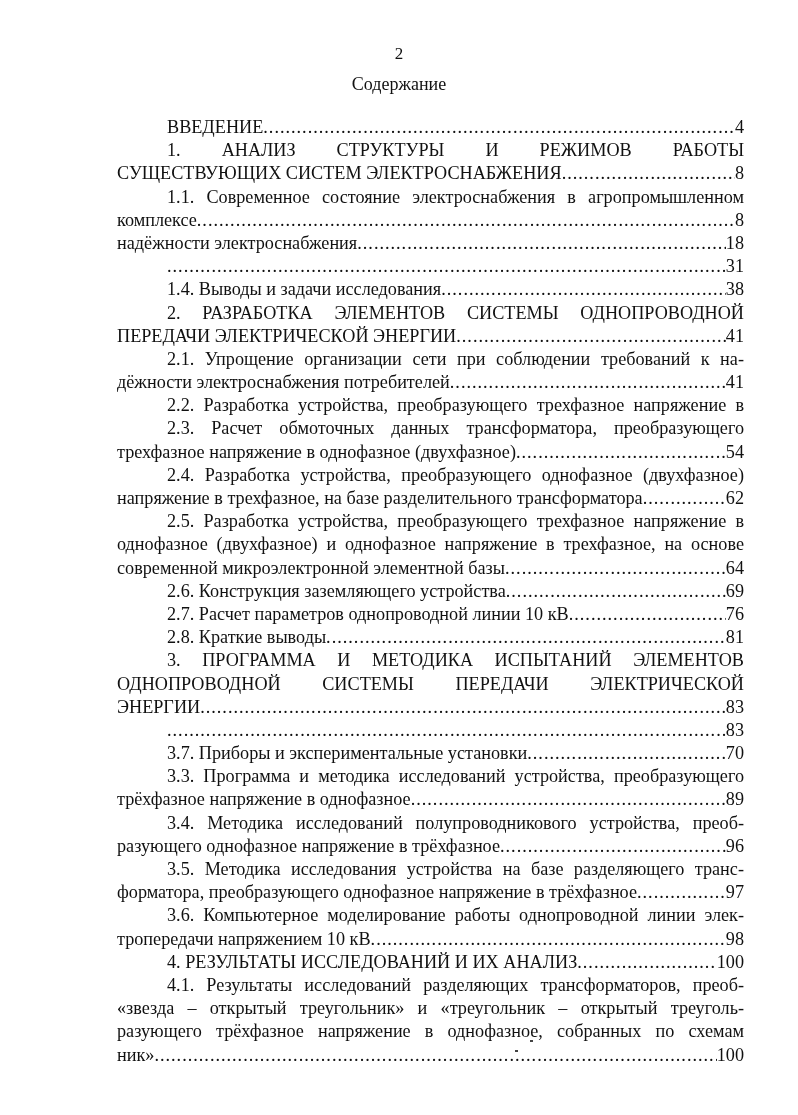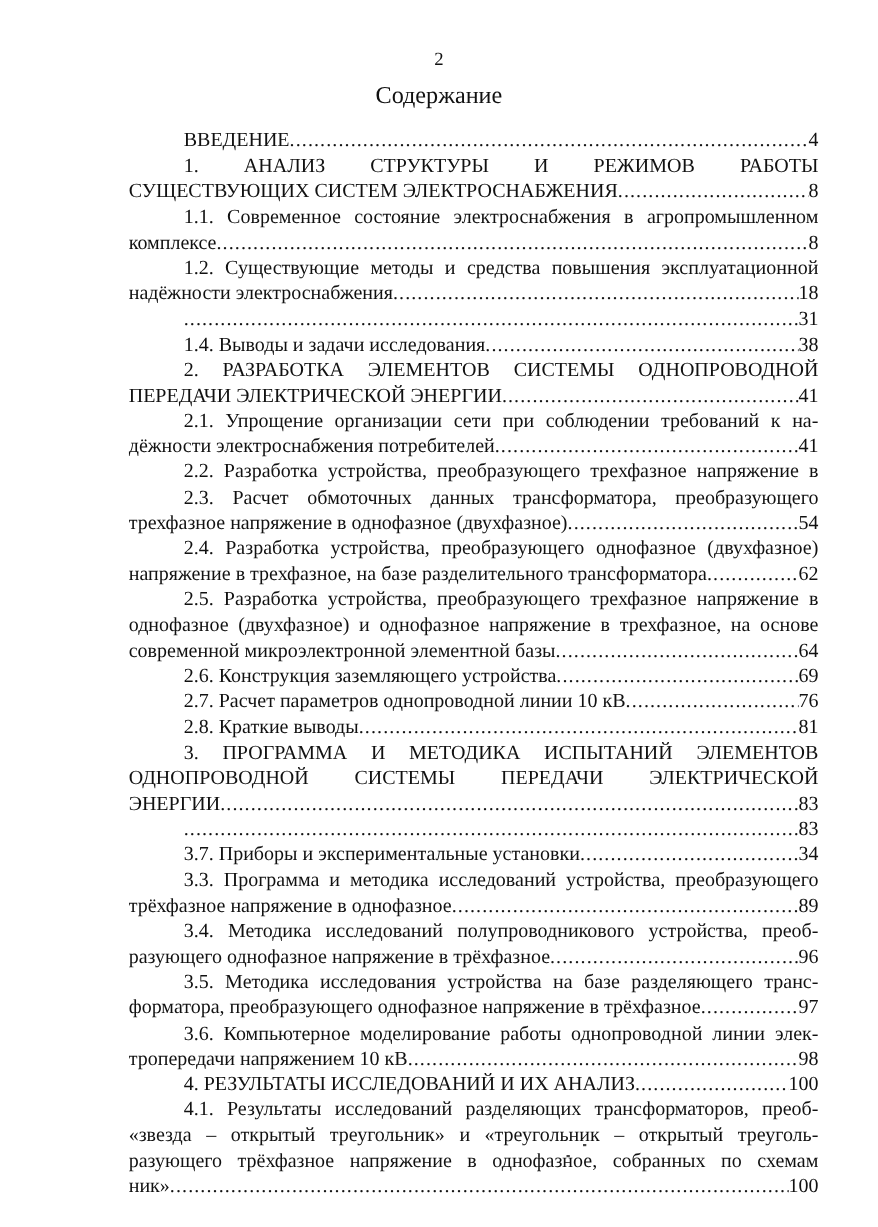--- a/index.html
+++ b/index.html
@@ -6,21 +6,21 @@
   body {
     width: 798px; height: 1115px; position: relative; overflow: hidden;
     font-family: "Liberation Serif", serif; color: #111;
   }
   .page-number {
     position: absolute; top: 44px; left: 0; width: 798px; text-align: center;
     font-size: 17px;
   }
   .toc-title {
     position: absolute; top: 74px; left: 0; width: 798px; text-align: center;
-    font-size: 22px;
+    font-size: 18px;
   }
   .toc {
     position: absolute; top: 116px; left: 117px; width: 627px;
     font-size: 18.2px; line-height: 23.2px;
   }
   .line { white-space: nowrap; height: 23.2px; overflow: hidden; }
   .line.indent { padding-left: 50px; }
   .line.justify {
     white-space: normal; text-align: justify; text-align-last: justify;
   }
@@ -62,21 +62,20 @@
     </div>
     <div>
       <div class="line indent justify">1.1. Современное состояние электроснабжения в агропромышленном</div>
       <div class="line leader">
         <span class="txt">комплексе</span>
         <span class="dots"></span>
         <span class="pg">8</span>
       </div>
     </div>
     <div>
-      <div class="line indent justify">1.2. Существующие методы и средства повышения эксплуатационной</div>
       <div class="line leader">
         <span class="txt">надёжности электроснабжения</span>
         <span class="dots"></span>
         <span class="pg">18</span>
       </div>
     </div>
     <div>
       <div class="line indent leader">
         <span class="dots"></span>
         <span class="pg">31</span>
@@ -166,21 +165,21 @@
     <div>
       <div class="line indent leader">
         <span class="dots"></span>
         <span class="pg">83</span>
       </div>
     </div>
     <div>
       <div class="line indent leader">
         <span class="txt">3.7. Приборы и экспериментальные установки</span>
         <span class="dots"></span>
-        <span class="pg">34</span>
+        <span class="pg">70</span>
       </div>
     </div>
     <div>
       <div class="line indent justify">3.3. Программа и методика исследований устройства, преобразующего</div>
       <div class="line leader">
         <span class="txt">трёхфазное напряжение в однофазное</span>
         <span class="dots"></span>
         <span class="pg">89</span>
       </div>
     </div>

